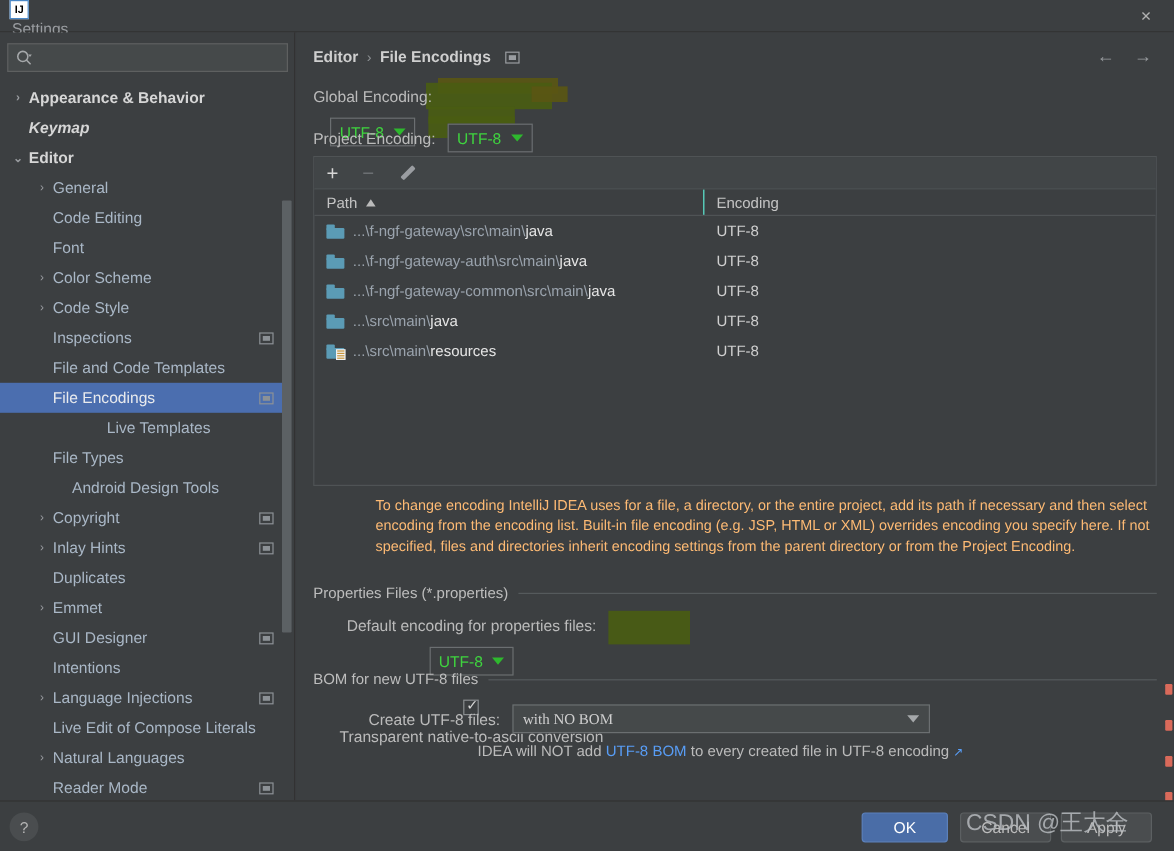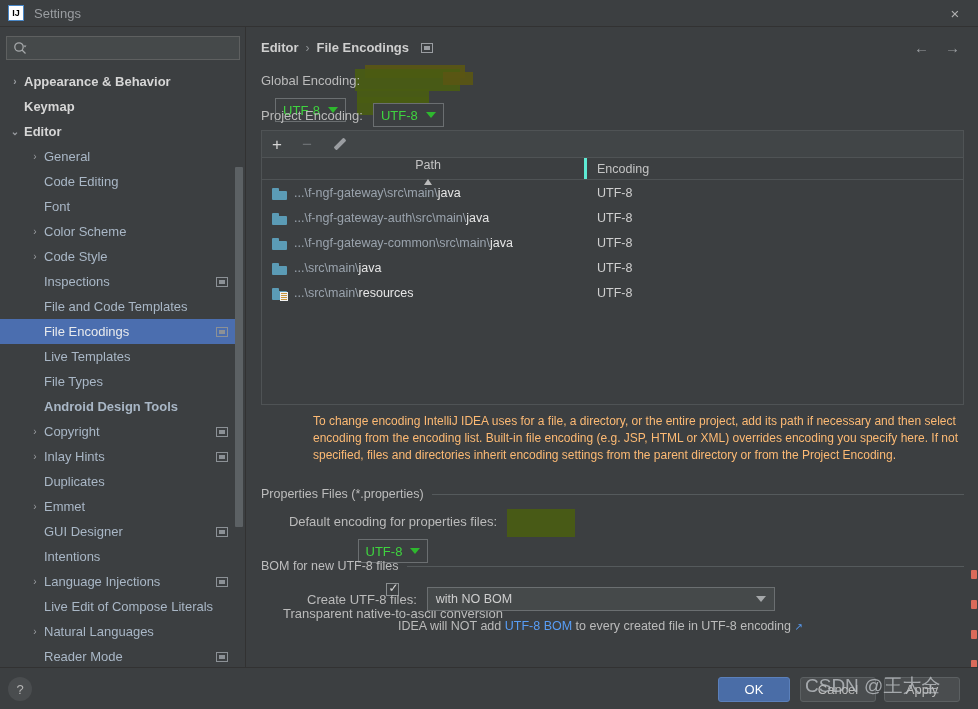--- a/index.html
+++ b/index.html
@@ -13,22 +13,23 @@
     position: relative;
     width: 978px; height: 709px;
     background: #3c3f41;
     color: #bbbbbb;
   }
 
   
   .titlebar {
     position: absolute; left: 0; top: 0; width: 978px; height: 27px;
     background: #3c3f41;
-    display: flex; align-items: center;
+    display: flex; align-items: flex-start;
     border-bottom: 1px solid #323232;
+    flex-direction: column;
   }
   .tb-icon {
     width: 16px; height: 16px; margin-left: 8px;
     background: #ffffff; color: #000; border: 1px solid #4a88c7;
     font-size: 9px; font-weight: bold; line-height: 14px; text-align: center;
     font-family: "Liberation Sans", sans-serif;
   }
   .tb-title { margin-left: 10px; font-size: 13px; color: #9a9da1; }
   .tb-close {
     position: absolute; right: 0px; top: 0px; width: 46px; height: 27px;
@@ -152,28 +153,28 @@
     transform: rotate(-45deg); border-radius: 1px;
   }
   .thead {
     height: 22px; background: #3c3f41; display: flex;
     border-bottom: 1px solid #4f5355; align-items: center;
   }
   .th {
     font-size: 12.5px; color: #c4c4c4; padding-left: 10px;
     display: flex; align-items: center; gap: 7px; height: 100%;
   }
-  .th.c1 { width: 325px; border-right: 3px solid #5eead4; flex-direction: column; }
+  .th.c1 { width: 325px; border-right: 1px solid #5eead4; }
   .th.c2 { flex: 1; }
   .sort-asc {
     width: 0; height: 0; border-left: 4px solid transparent;
     border-right: 4px solid transparent; border-bottom: 6px solid #bbbbbb;
   }
   .trow { height: 25px; display: flex; align-items: center; }
-  .td1 { width: 325px; display: flex; align-items: flex-end; padding-left: 10px; gap: 7px; }
+  .td1 { width: 325px; display: flex; align-items: center; padding-left: 10px; gap: 7px; }
   .td2 { flex: 1; font-size: 12.5px; color: #cfcfcf; padding-left: 10px; }
   .folder {
     width: 15px; height: 12px; position: relative; flex: 0 0 15px;
   }
   .folder .body {
     position: absolute; left: 0; bottom: 0; width: 15px; height: 9px;
     background: #5b9bb5; border-radius: 1px;
   }
   .folder .tab {
     position: absolute; left: 0; top: 0; width: 7px; height: 4px;
@@ -200,21 +201,21 @@
     position: absolute; left: 14px; display: flex; align-items: center;
     width: 703px; gap: 8px;
   }
   .sectionhdr .stxt { font-size: 12.5px; color: #bdbdbd; white-space: nowrap; }
   .sectionhdr .sline { flex: 1; height: 1px; background: #555a5c; }
 
   .combo-wide {
     width: 348px; height: 24px; border: 1px solid #6b6f71;
     background: #45494a; display: flex; align-items: center;
     justify-content: space-between; padding: 0 8px;
-    font-size: 12.5px; color: #cfcfcf;
+    font-size: 12.5px; color: #cfcfcf; font-family: Liberation Serif, serif;
   }
   .tri-plain {
     width: 0; height: 0; border-left: 5px solid transparent;
     border-right: 5px solid transparent; border-top: 6px solid #a5a8aa;
   }
   .checkbox {
     width: 13px; height: 13px; border: 1px solid #8a8e90; background: #3c3f41;
     position: relative; flex: 0 0 13px;
   }
   .checkbox.on::after {
@@ -282,21 +283,21 @@
         </svg>
       </span>
       <input class="search-input" type="text" placeholder="" style="">
     </div>
 
     <div class="tree" id="tree">
         <div class="tnode top" style="padding-left: 8px;">
           <span class="arrow">›</span>
           <span class="tlabel">Appearance &amp; Behavior</span>
         </div>
-        <div class="tnode top" style="padding-left: 8px;">
+        <div class="tnode top" style="padding-left: 8px; font-style: italic;">
           <span class="arrow none">›</span>
           <span class="tlabel">Keymap</span>
         </div>
         <div class="tnode top" style="padding-left: 8px;">
           <span class="arrow">⌄</span>
           <span class="tlabel">Editor</span>
         </div>
         <div class="tnode" style="padding-left: 28px;">
           <span class="arrow">›</span>
           <span class="tlabel">General</span>
@@ -324,29 +325,29 @@
         </div>
         <div class="tnode" style="padding-left: 28px;">
           <span class="arrow none">›</span>
           <span class="tlabel">File and Code Templates</span>
         </div>
         <div class="tnode sel" style="padding-left: 28px;">
           <span class="arrow none">›</span>
           <span class="tlabel">File Encodings</span>
           <span class="modbadge"></span>
         </div>
-        <div class="tnode" style="padding-left: 28px;">
+        <div class="tnode" style="padding-left: 28px; margin-left: 45px;">
           <span class="arrow none">›</span>
           <span class="tlabel">Live Templates</span>
         </div>
         <div class="tnode" style="padding-left: 28px;">
           <span class="arrow none">›</span>
           <span class="tlabel">File Types</span>
         </div>
-        <div class="tnode" style="padding-left: 28px; font-weight: bold;">
+        <div class="tnode" style="padding-left: 44px;">
           <span class="arrow none">›</span>
           <span class="tlabel">Android Design Tools</span>
         </div>
         <div class="tnode" style="padding-left: 28px;">
           <span class="arrow">›</span>
           <span class="tlabel">Copyright</span>
           <span class="modbadge"></span>
         </div>
         <div class="tnode" style="padding-left: 28px;">
           <span class="arrow">›</span>

